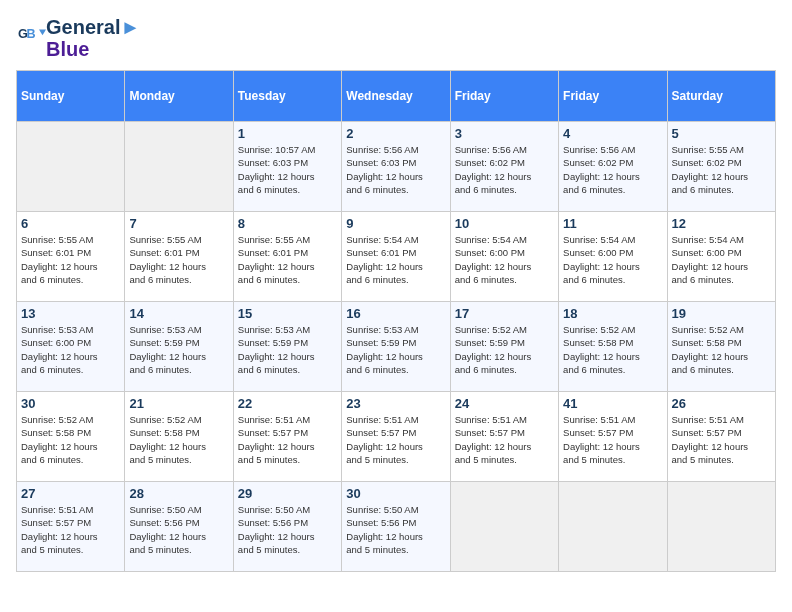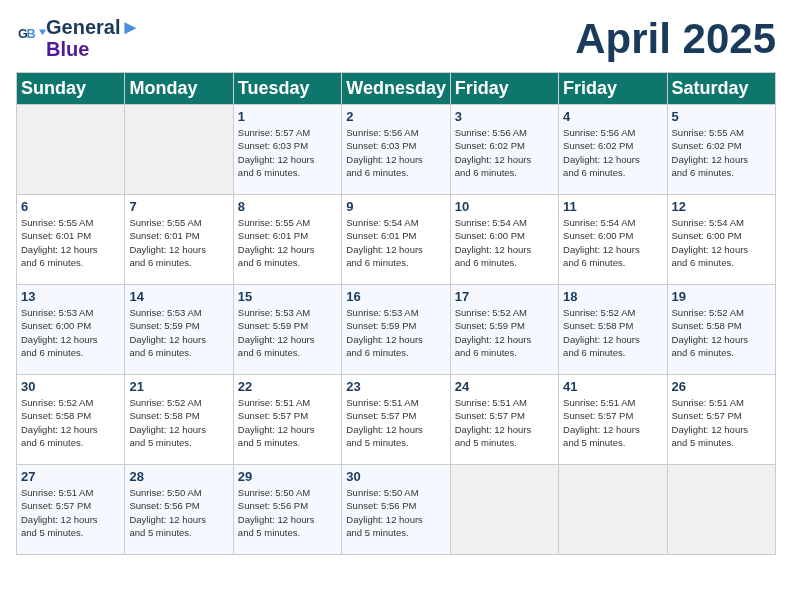--- a/index.html
+++ b/index.html
@@ -46,25 +46,25 @@
     .calendar-subtitle {
       font-size: 16px;
       color: #333;
     }
     table {
       width: 100%;
       border-collapse: collapse;
       table-layout: fixed;
     }
     thead tr th {
-      background-color: #0f766e;
+      background-color: #3b82f6;
       color: #fff;
-      font-size: 18px;
+      font-size: 12px;
       font-weight: bold;
-      padding: 5px 4px;
+      padding: 18px 4px;
       text-align: left;
       border: 1px solid #ccc;
     }
     tbody tr td {
       border: 1px solid #ccc;
       vertical-align: top;
       padding: 4px;
       font-size: 10px;
       color: #222;
       min-height: 80px;
@@ -104,21 +104,20 @@
       <polygon points="30,8 40,8 35,16" fill="#4a90d9"></polygon>
     </svg>
     <div>
       <div class="logo-text">
         <span style="color:#1a3a5c">General</span><span style="color:#4a90d9">►</span><br>
         <span style="color:#4c1d95">Blue</span>
       </div>
     </div>
   </div>
   <div class="title-block">
-    <div class="calendar-title">April 2025</div>
   </div>
 </div>
 
 <table>
   <thead>
     <tr id="header-row">
         <th>Sunday</th>
         <th>Monday</th>
         <th>Tuesday</th>
         <th>Wednesday</th>
@@ -126,21 +125,21 @@
         <th>Friday</th>
         <th>Saturday</th>
       </tr>
   </thead>
   <tbody id="calendar-body">
       <tr>
         <td class="empty-cell"></td>
         <td class="empty-cell"></td>
         <td>
           <span class="day-num">1</span>
-          <div class="day-info" style="white-space: pre-line;">Sunrise: 5:57 AM
+          <div class="day-info" style="white-space: pre-line;">Sunrise: 10:57 AM
 Sunset: 6:03 PM
 Daylight: 12 hours
 and 6 minutes.</div>
         </td>
         <td>
           <span class="day-num">2</span>
           <div class="day-info" style="white-space: pre-line;">Sunrise: 5:56 AM
 Sunset: 6:03 PM
 Daylight: 12 hours
 and 6 minutes.</div>

